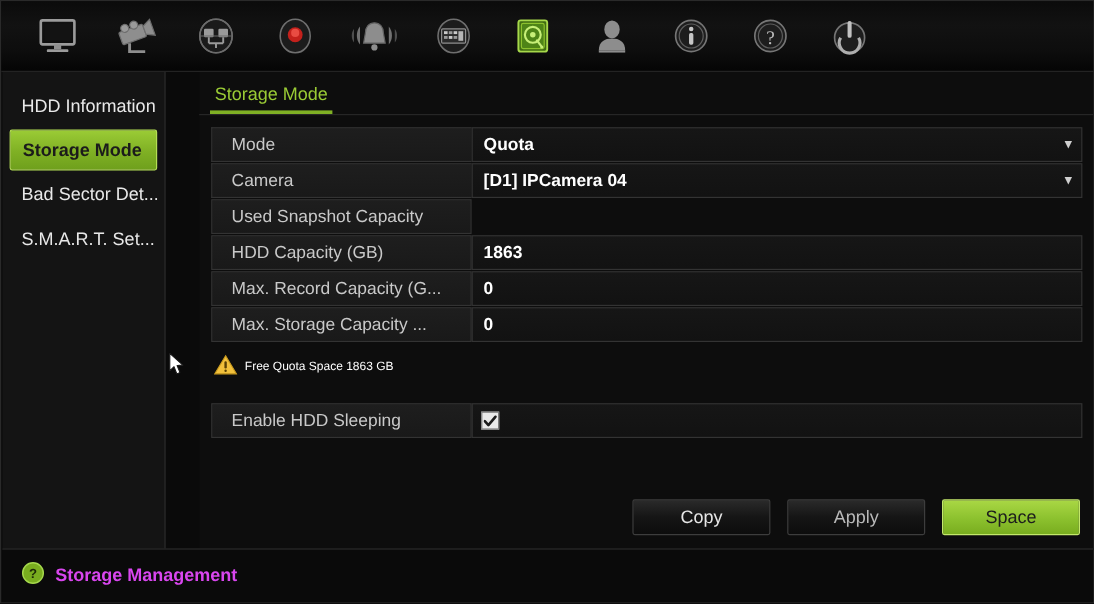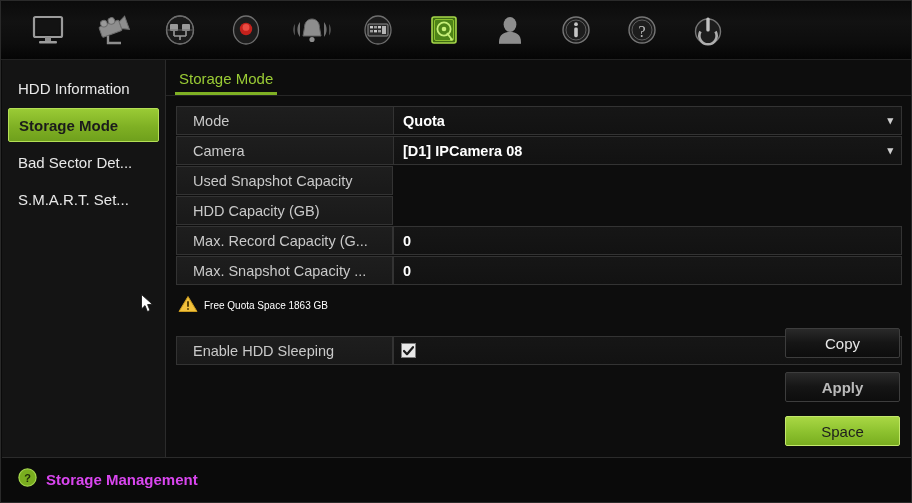--- a/index.html
+++ b/index.html
@@ -46,21 +46,21 @@
     align-items: center;
     justify-content: center;
     cursor: pointer;
   }
   .tb-item svg { display: block; }
 
   
   .sidebar {
     position: absolute;
     left: 1px; top: 59px;
-    width: 164px;
+    width: 136px;
     height: 398px;
     background: #141414;
     border-right: 1px solid #2b2b2b;
     padding-top: 8px;
     box-sizing: border-box;
   }
   .side-item {
     height: 34px;
     margin: 3px 6px;
     display: flex;
@@ -186,39 +186,38 @@
   }
   .cbx svg { display: block; }
 
   
   .btnbar {
     position: absolute;
     right: 12px;
     bottom: 12px;
     display: flex;
     gap: 14px;
-    flex-direction: column;
   }
   .btn {
     width: 115px;
     height: 30px;
     display: flex;
     align-items: center;
     justify-content: center;
     font-size: 15px;
     border-radius: 2px;
     cursor: pointer;
     box-sizing: border-box;
   }
   .btn.dark {
     background: linear-gradient(to bottom, #2a2a2a 0%, #151515 50%, #0d0d0d 100%);
     border: 1px solid #3d3d3d;
     color: #e6e6e6;
   }
-  .btn.dark.muted { color: #b9b9b9; font-weight: bold; }
+  .btn.dark.muted { color: #b9b9b9; }
   .btn.green {
     background: linear-gradient(to bottom, #a9d744 0%, #8cc12e 55%, #79ad1f 100%);
     border: 1px solid #c3e86b;
     color: #1d1d1d;
   }
 
   
   .statusbar {
     position: absolute;
     left: 1px; bottom: 1px;
@@ -390,43 +389,44 @@
         <div class="lbl">Mode</div>
         <div class="val">
           <span>Quota</span>
           <span class="chev">▾</span>
         </div>
       </div>
 
       <div class="row dropdown">
         <div class="lbl">Camera</div>
         <div class="val">
-          <span>[D1] IPCamera 08</span>
+          <span>[D1] IPCamera 04</span>
           <span class="chev">▾</span>
         </div>
       </div>
 
 
       <div class="row plain">
         <div class="lbl">Used Snapshot Capacity</div>
       </div>
 
       <div class="row plain">
         <div class="lbl">HDD Capacity (GB)</div>
+        <div class="val">1863</div>
       </div>
 
       <div class="row plain">
         <div class="lbl">Max. Record Capacity (G...</div>
         <div class="val">
           <span>0</span>
         </div>
       </div>
 
       <div class="row plain">
-        <div class="lbl">Max. Snapshot Capacity ...</div>
+        <div class="lbl">Max. Storage Capacity ...</div>
         <div class="val">
           <span>0</span>
         </div>
       </div>
 
       <div class="warn">
         <span class="tri">
           <svg width="20" height="18" viewBox="0 0 20 18">
             <polygon points="10,1.5 19,16.5 1,16.5" fill="#f2c13c" stroke="#c99a1e" stroke-width="1"></polygon>
             <rect x="9" y="6" width="2" height="6" rx="1" fill="#5a4205"></rect>

